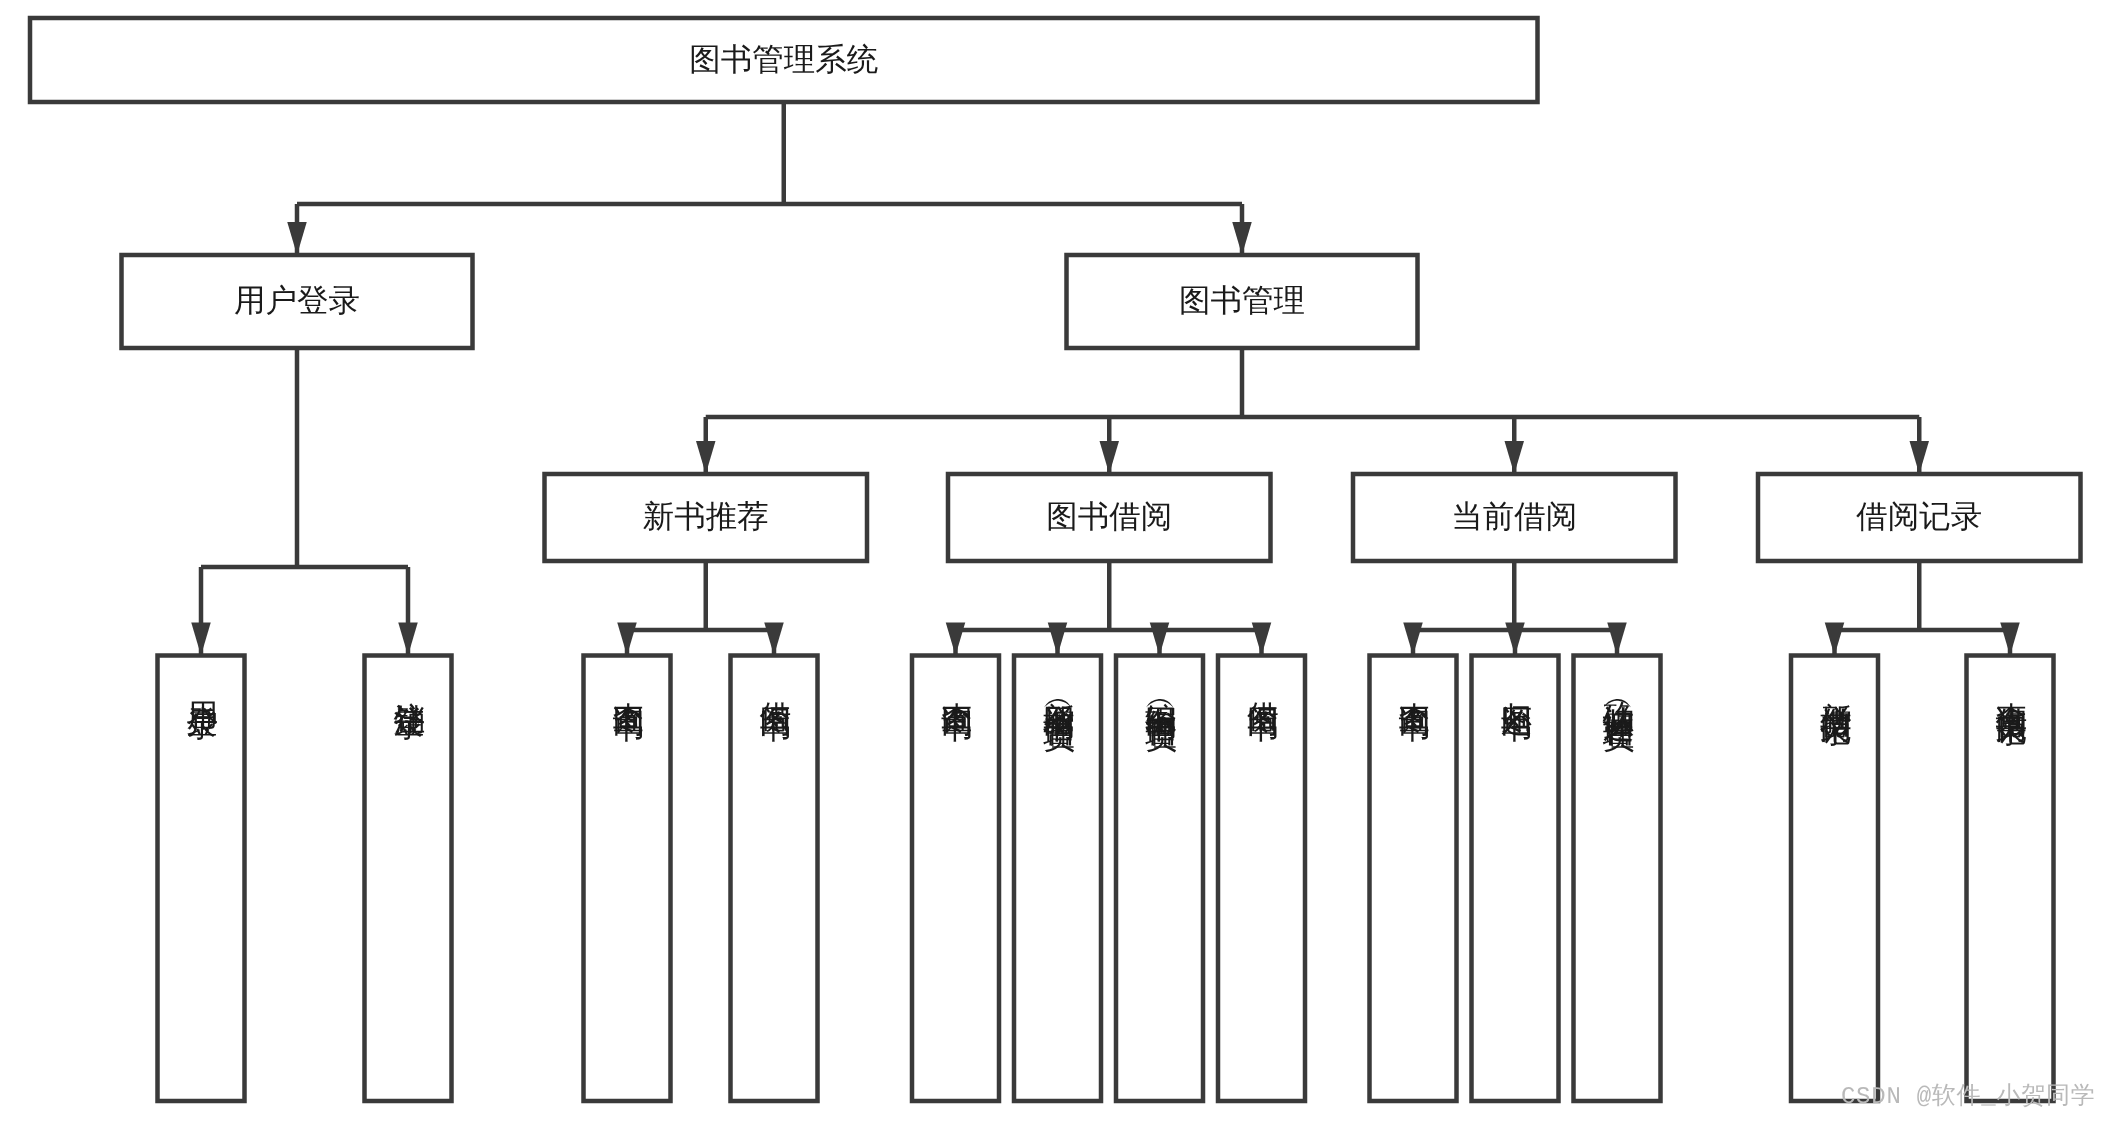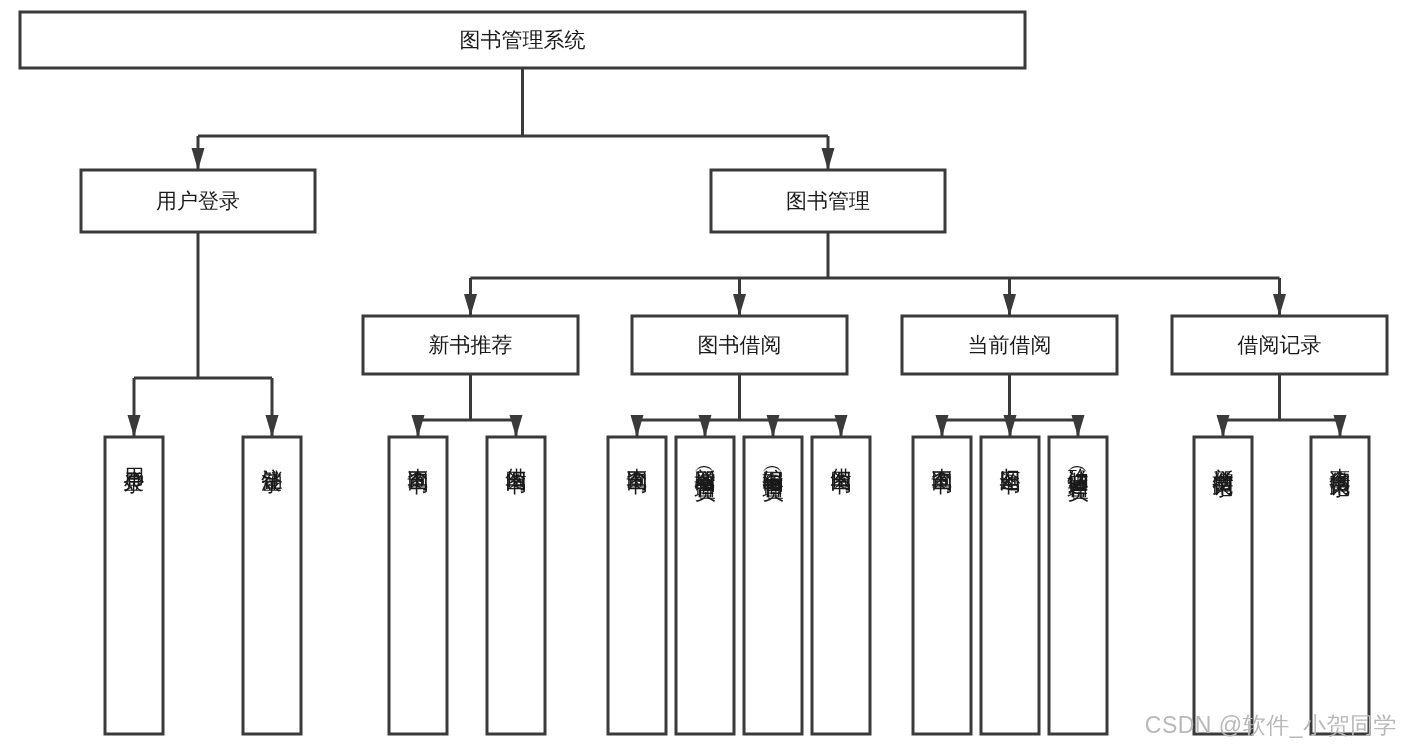--- a/index.html
+++ b/index.html
@@ -63,22 +63,22 @@
     font-size: 21px;
     line-height: 1.05;
     color: #1a1a1a;
     letter-spacing: 2px;
     white-space: nowrap;
   }
   .watermark {
     position: absolute;
     right: 8px;
     bottom: 6px;
-    font-family: Liberation Sans, sans-serif;
-    font-size: 23px;
+    font-family: Liberation Mono, monospace;
+    font-size: 16px;
     color: #b9b9b9;
     white-space: nowrap;
     letter-spacing: 0.5px;
   }
 </style>
 </head>
 <body>
 
 <div id="diagram-root">
 

